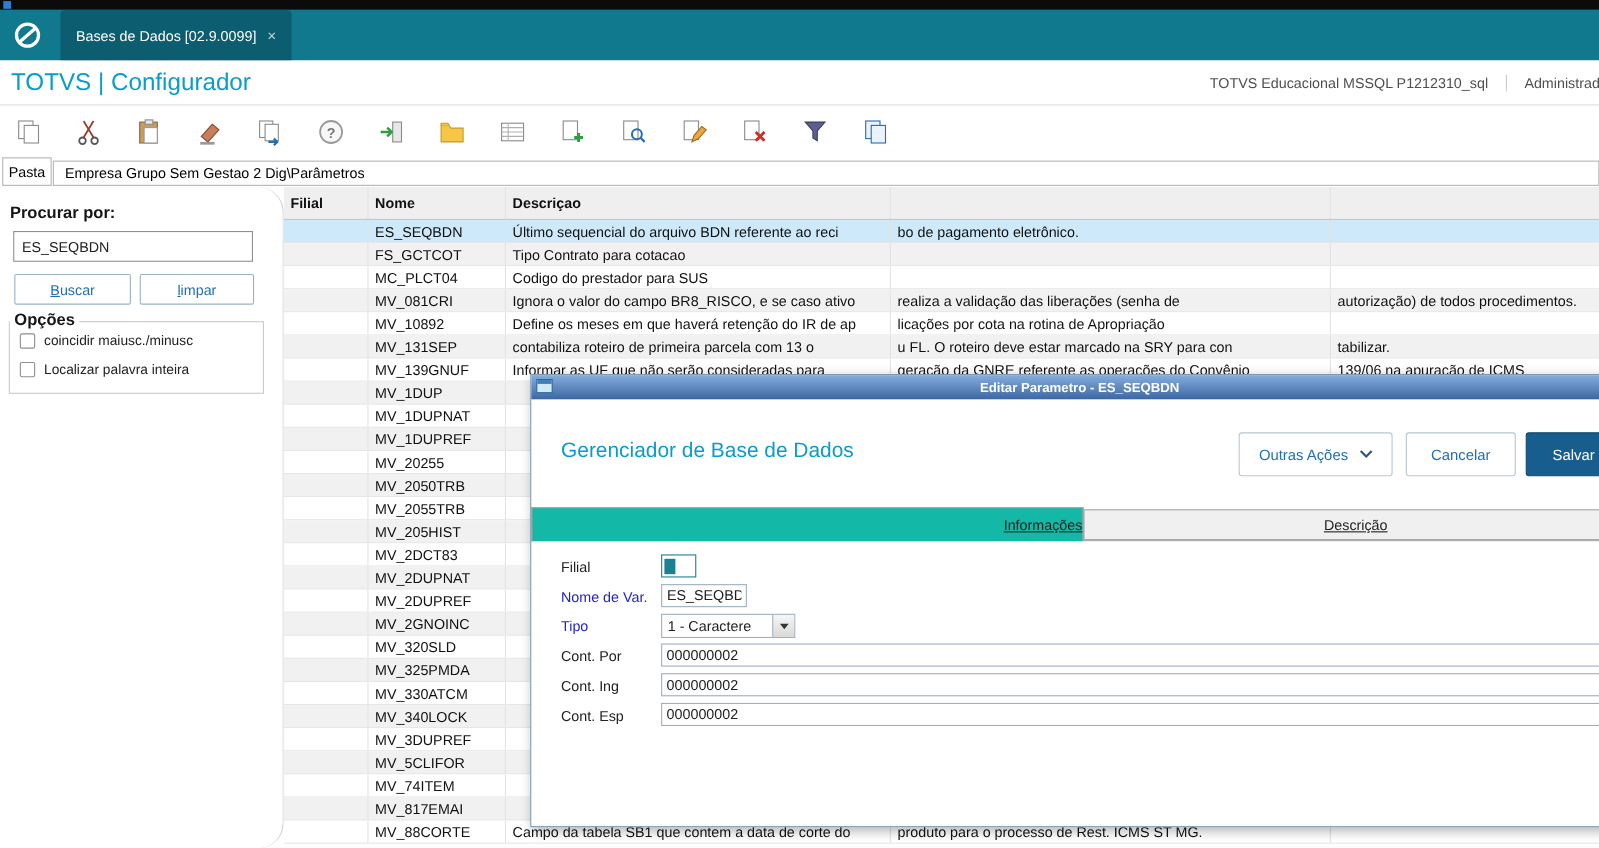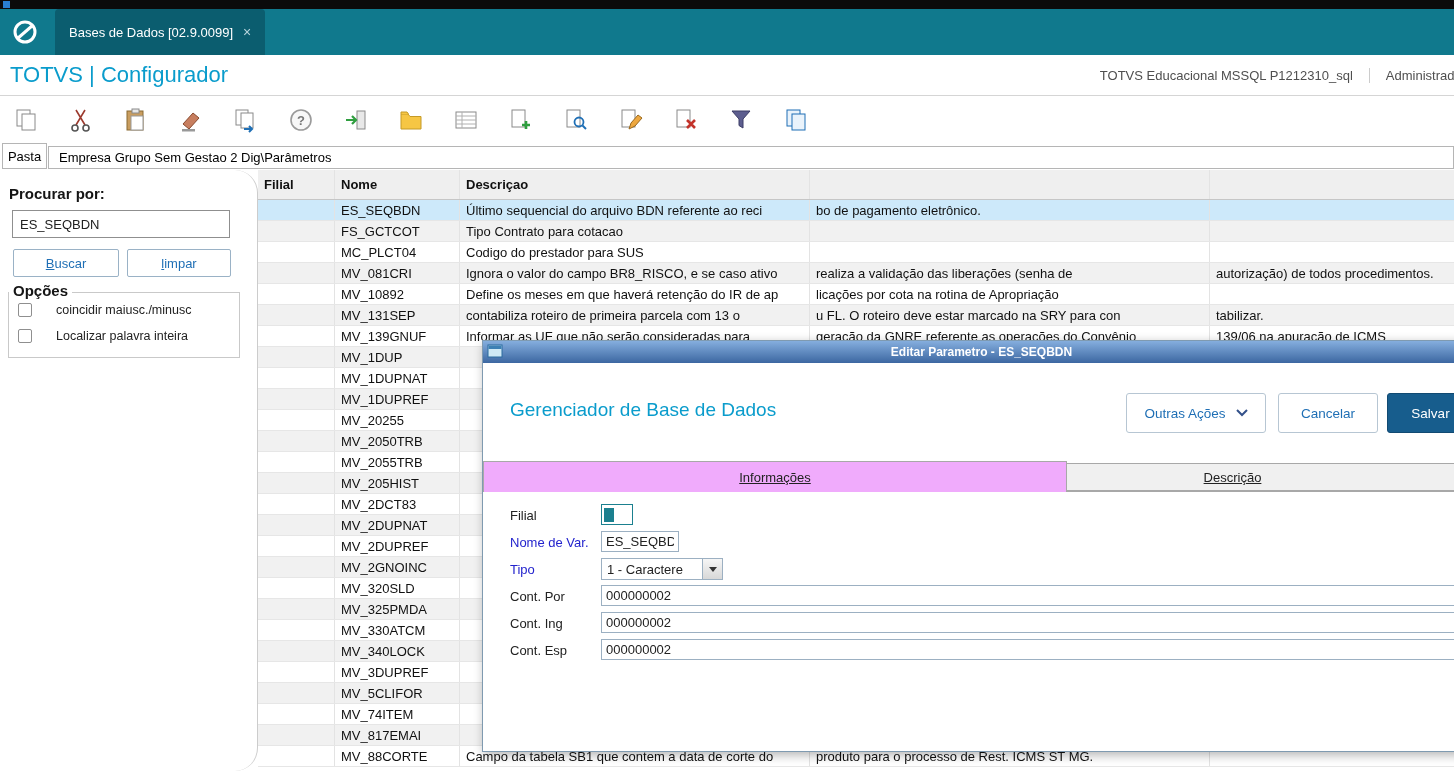--- a/index.html
+++ b/index.html
@@ -38,21 +38,21 @@
   .panel-btn span { display:block; }
   .panel-btn span::first-letter { text-decoration:underline; }
   .btn-buscar { left:13px; width:106px; }
   .btn-limpar { left:127px; width:104px; }
   .opcoes-box { position:absolute; left:8px; top:122px; width:232px; height:66px; border:1px solid #c9c9c9; }
   .opcoes-title { position:absolute; left:9px; top:112px; font-size:15px; font-weight:bold; background:#fff; padding:0 4px; color:#151515; }
   .cb-row { position:absolute; left:18px; display:flex; align-items:center; gap:8px; }
   .cb-row1 { top:133px; }
   .cb-row2 { top:159px; }
   .cb-box { width:14px; height:14px; border:1px solid #8f8f8f; background:#fff; border-radius:2px; flex:0 0 auto; }
-  .cb-label { font-size:12.5px; color:#222; white-space:nowrap;margin-left:16px; }
+  .cb-label { font-size:12.5px; color:#222; white-space:nowrap; }
 
   
   .table-area { position:absolute; left:258px; top:170px; right:0; bottom:0; overflow:hidden; background:#fff; }
   .thead { display:flex; height:30px; background:#efefef; border-bottom:1px solid #c6c6c6; font-weight:bold; font-size:13px; align-items:center; }
   .thead .cell { height:100%; display:flex; align-items:center; }
   .trow { display:flex; height:21px; font-size:13px; align-items:center; border-bottom:1px solid #e6e6e6; background:#fff; }
   .trows .trow:nth-of-type(even) { background:#f1f1f1; }
   .trows .trow.selected { background:#cde9fa; }
   .cell { padding-left:6px; white-space:nowrap; overflow:hidden; border-right:1px solid #e3e3e3; height:100%; display:flex; align-items:center; color:#111; }
   .c-filial { width:77px; }
@@ -66,21 +66,21 @@
   .dlg-titlebar { position:absolute; left:0; top:0; right:0; height:22px; background:linear-gradient(#85aede,#3c67a1); display:flex; align-items:center; justify-content:center; color:#fff; font-size:12px; font-weight:bold; }
   .dlg-icon { position:absolute; left:4px; top:3px; }
   .dlg-close { position:absolute; right:3px; top:2px; width:21px; height:17px; background:linear-gradient(#f0876f,#c13b22); border:1px solid #7e1d0d; border-radius:3px; color:#fff; font-size:12px; font-weight:bold; display:flex; align-items:center; justify-content:center; cursor:default; }
   .dlg-heading { position:absolute; left:27px; top:58px; font-size:19px; color:#0a9ccc; }
   .dlg-btn { position:absolute; top:52px; height:40px; border-radius:3px; font-size:13.5px; display:flex; align-items:center; justify-content:center; cursor:default; }
   .btn-outras { right:214px; width:140px; background:#fff; border:1px solid #b7c6d3; color:#1f6fb5; gap:10px; }
   .btn-cancelar { right:102px; width:100px; background:#fff; border:1px solid #b7c6d3; color:#1f6fb5; }
   .btn-salvar { right:6px; width:87px; background:#175d8d; border:1px solid #114a72; color:#fff; }
   .dlg-tab { position:absolute; display:flex; align-items:center; justify-content:center; font-size:13px; color:#222; }
   .dlg-tab span { text-decoration:underline; }
-  .tab-info { left:0; width:584px; top:120px; height:31px; background:#f0abfc; border:1px solid #a8a8a8; border-bottom:none; z-index:3; }
+  .tab-info { left:0; width:502px; top:120px; height:31px; background:#14b8a6; border:1px solid #a8a8a8; border-bottom:none; z-index:3;justify-content:flex-end; }
   .tab-desc { left:502px; right:0; top:122px; height:28px; background:#f0f0f0; border:1px solid #a8a8a8; z-index:1; }
   .dlg-content-line { position:absolute; left:0; top:150px; right:0; height:1px; background:#a8a8a8; z-index:2; }
   .f-label { position:absolute; left:27px; font-size:13px; color:#222; }
   .f-label.req { color:#2323cd; }
   .f-input { position:absolute; left:118px; height:21px; border:1px solid #9cb0c2; font-size:13px; padding:0 4px; background:#fff; font-family:inherit; color:#222; }
   .f-box { position:absolute; left:118px; height:21px; border:1px solid #9cb0c2; background:#fff; display:flex; align-items:center; padding:0 2px; }
   .filial-box { top:163px; width:32px; border:1px solid #1b808f; }
   .caret-block { width:10px; height:14px; background:#1b808f; }
   .nome-input { top:190px; width:78px; }
   .f-select { position:absolute; left:118px; top:217px; width:122px; height:22px; border:1px solid #9cb0c2; background:#fff; display:flex; align-items:center; }

